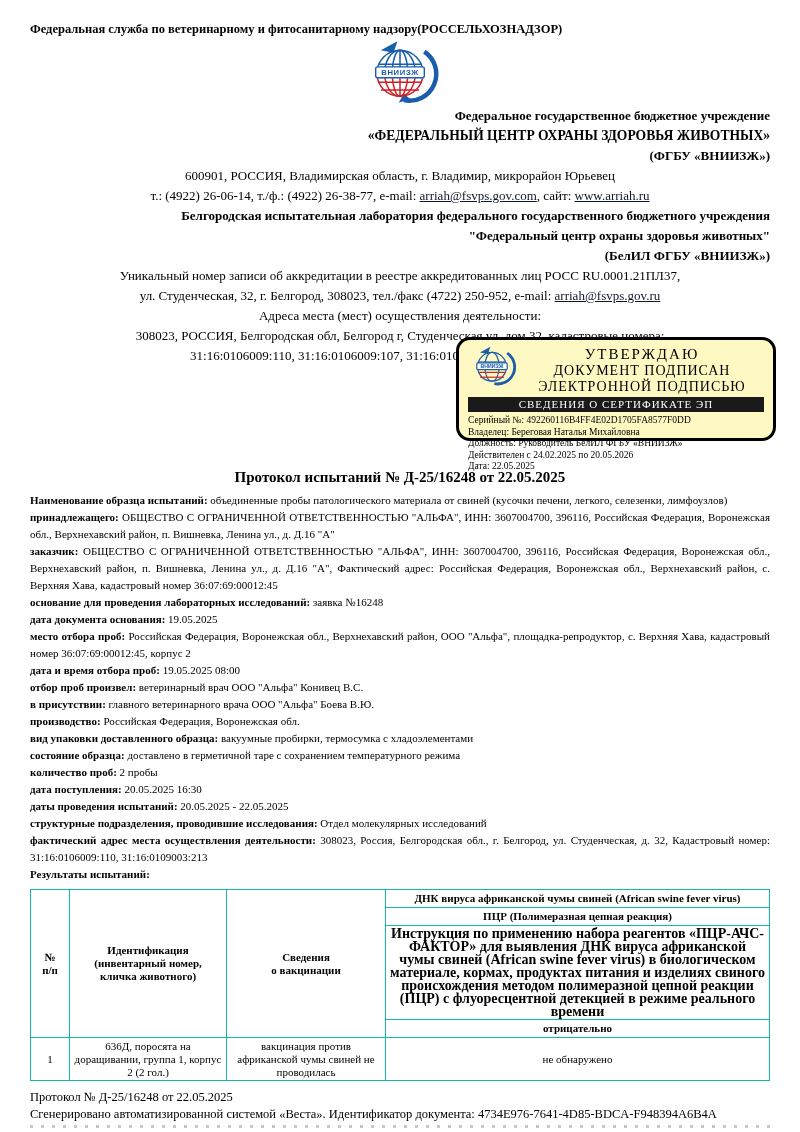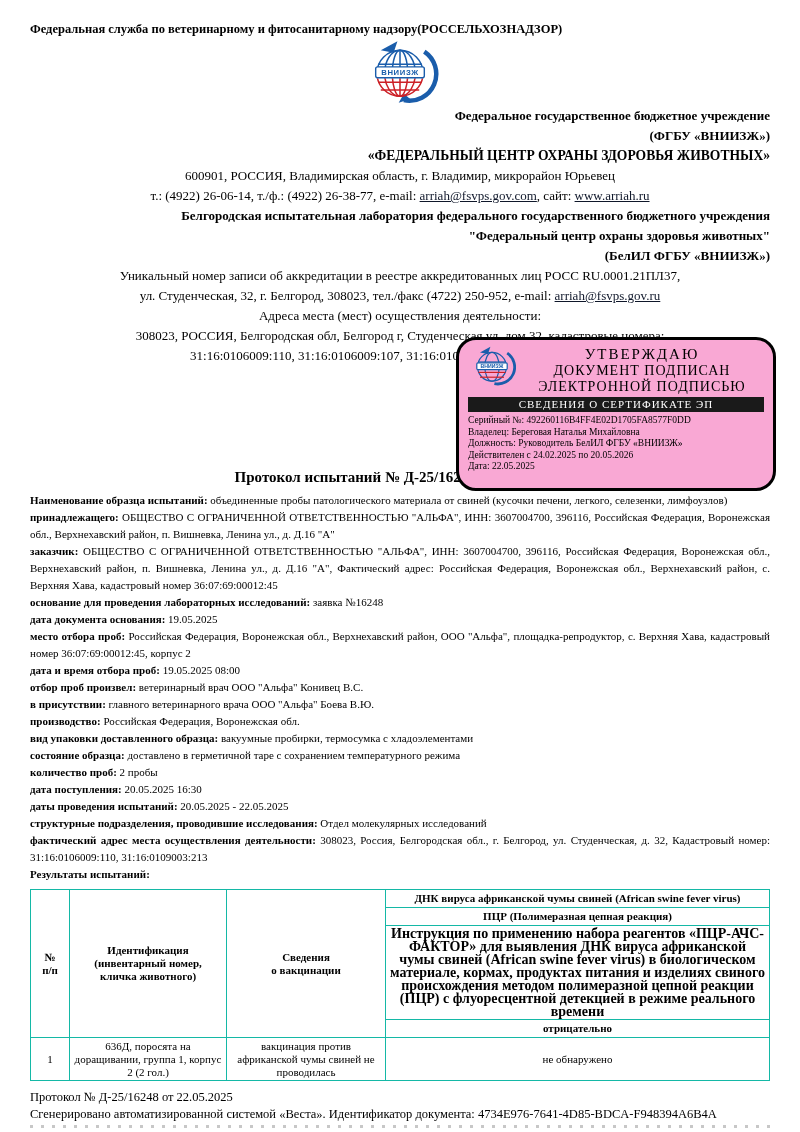--- a/index.html
+++ b/index.html
@@ -9,22 +9,22 @@
   }
   .page{padding:20px 30px 0 30px;}
   .agency{font-weight:bold;font-size:12.5px;line-height:19px;}
   .logo-wrap{text-align:center;margin:1px 0 2px 0;height:64px;}
   .hl{text-align:right;font-weight:bold;font-size:13px;line-height:20px;}
   .hl-big{font-size:13.6px;}
   .nl{text-align:center;font-size:13px;line-height:20px;}
   .lnk{color:#0f172a;text-decoration:underline;cursor:pointer;}
   
   .stamp{
-    position:absolute;top:337px;right:24px;width:320px;height:154px;
-    border:3px solid #000;border-radius:20px;background:#f9a8d4;
+    position:absolute;top:337px;right:24px;width:320px;height:104px;
+    border:3px solid #000;border-radius:14px;background:#fef9c3;
     box-sizing:border-box;padding:5px 9px 4px 9px;z-index:2;
   }
   .stamp-top{display:flex;align-items:flex-start;}
   .stamp-logo{flex:0 0 52px;margin-top:1px;}
   .stamp-txt{flex:1;text-align:center;}
   .stamp-approve{font-size:15px;letter-spacing:2px;line-height:18px;}
   .stamp-signed{font-size:14px;line-height:16px;letter-spacing:1px;}
   .stamp-bar{
     background:#1a1a1a;color:#fff;text-align:center;font-size:11px;
     line-height:15px;letter-spacing:1px;margin:2px 0 3px 0;
@@ -97,22 +97,22 @@
           <line x1="30" y1="78" x2="90" y2="78"></line>
         </g>
 
         <rect x="22" y="42" width="76" height="17" rx="3" fill="#ffffff" stroke="#1a5dab" stroke-width="2.2"></rect>
         <text x="60" y="55" text-anchor="middle" font-family="Liberation Sans, sans-serif" font-size="12" font-weight="bold" fill="#1a5dab" letter-spacing="1">ВНИИЗЖ</text>
       </svg>
     </span>
   </div>
 
   <div class="hl">Федеральное государственное бюджетное учреждение</div>
+  <div class="hl hl-big">«ФЕДЕРАЛЬНЫЙ ЦЕНТР ОХРАНЫ ЗДОРОВЬЯ ЖИВОТНЫХ»</div>
   <div class="hl">(ФГБУ «ВНИИЗЖ»)</div>
-  <div class="hl hl-big">«ФЕДЕРАЛЬНЫЙ ЦЕНТР ОХРАНЫ ЗДОРОВЬЯ ЖИВОТНЫХ»</div>
   <div class="nl">600901, РОССИЯ, Владимирская область, г. Владимир, микрорайон Юрьевец</div>
   <div class="nl"><span>т.: (4922) 26-06-14, т./ф.: (4922) 26-38-77, e-mail: </span><a class="lnk">arriah@fsvps.gov.com</a><span>, сайт: </span><a class="lnk">www.arriah.ru</a></div>
   <div class="hl">Белгородская испытательная лаборатория федерального государственного бюджетного учреждения</div>
   <div class="hl">"Федеральный центр охраны здоровья животных"</div>
   <div class="hl">(БелИЛ ФГБУ «ВНИИЗЖ»)</div>
   <div class="nl">Уникальный номер записи об аккредитации в реестре аккредитованных лиц РОСС RU.0001.21ПЛ37,</div>
   <div class="nl"><span>ул. Студенческая, 32, г. Белгород, 308023, тел./факс (4722) 250-952, e-mail: </span><a class="lnk">arriah@fsvps.gov.ru</a></div>
   <div class="nl">Адреса места (мест) осуществления деятельности:</div>
   <div class="nl">308023, РОССИЯ, Белгородская обл, Белгород г, Студенческая ул, дом 32, кадастровые номера:</div>
   <div class="nl">31:16:0106009:110, 31:16:0106009:107, 31:16:0109003:213, 31:16:0106009:93</div>

